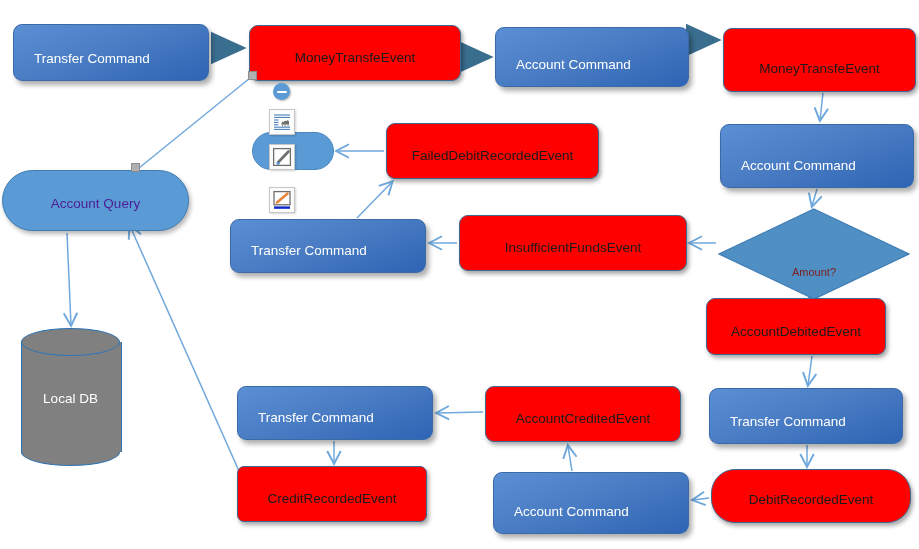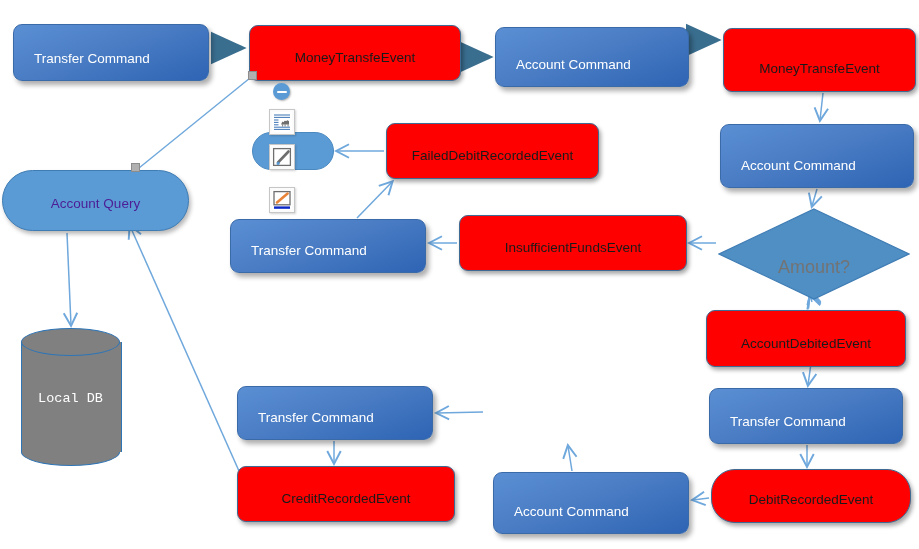--- a/index.html
+++ b/index.html
@@ -94,22 +94,22 @@
     position: absolute;
     left: 0; top: 0;
     width: 100%; height: 100%;
   }
   .diamond .lbl {
     position: absolute;
     left: 0;
     right: 0;
     bottom: 22px;
     text-align: center;
-    color: #737373;
-    font-size: 18px;
+    color: #7f1d1d;
+    font-size: 11px;
   }
 
   
   .cyl {
     position: absolute;
     z-index: 5;
   }
   .cyl .body {
     position: absolute;
     left: 0;
@@ -296,46 +296,49 @@
     <span class="lbl">Account Command</span>
   </div>
 
   <div class="diamond" style="left:718px; top:208px; width:192px; height:92px;">
     <svg class="dshape" viewBox="0 0 192 92" xmlns="http://www.w3.org/2000/svg">
       <polygon points="96,1 191,46 96,91 1,46" fill="#4F8FC4" stroke="#3E7CB4" stroke-width="1.2"></polygon>
     </svg>
     <span class="lbl">Amount?</span>
   </div>
 
-  <div class="node ev" style="left:706px; top:310px; width:200px; height:57px;">
+  <div class="node ev" style="left:706px; top:298px; width:180px; height:57px;">
     <span class="lbl">AccountDebitedEvent</span>
   </div>
 
   <div class="node cmd" style="left:709px; top:388px; width:194px; height:56px;">
     <span class="lbl">Transfer Command</span>
   </div>
 
   <div class="node ev" style="left:711px; top:469px; width:200px; height:54px;border-radius:24px;">
     <span class="lbl">DebitRecordedEvent</span>
   </div>
 
   <div class="node cmd" style="left:493px; top:472px; width:196px; height:62px;">
     <span class="lbl">Account Command</span>
   </div>
 
+  <div class="node ev" style="left:485px; top:386px; width:196px; height:56px;">
+    <span class="lbl">AccountCreditedEvent</span>
+  </div>
 
   <div class="node cmd" style="left:237px; top:386px; width:196px; height:54px;">
     <span class="lbl">Transfer Command</span>
   </div>
 
-  <div class="node ev" style="left:237px; top:466px; width:218px; height:56px;">
+  <div class="node ev" style="left:237px; top:466px; width:190px; height:56px;border-radius:7px;">
     <span class="lbl">CreditRecordedEvent</span>
   </div>
 
-  <div class="cyl" style="left:21px; top:328px; width:99px; height:138px;font-family:Liberation Mono, monospace;">
+  <div class="cyl" style="left:21px; top:328px; width:99px; height:138px;">
     <div class="body"></div>
     <div class="bottom"></div>
     <div class="top"></div>
     <span class="lbl">Local DB</span>
   </div>
 
   <div class="node pill" style="left:2px; top:170px; width:187px; height:61px;">
     <span class="lbl">Account Query</span>
   </div>
 

